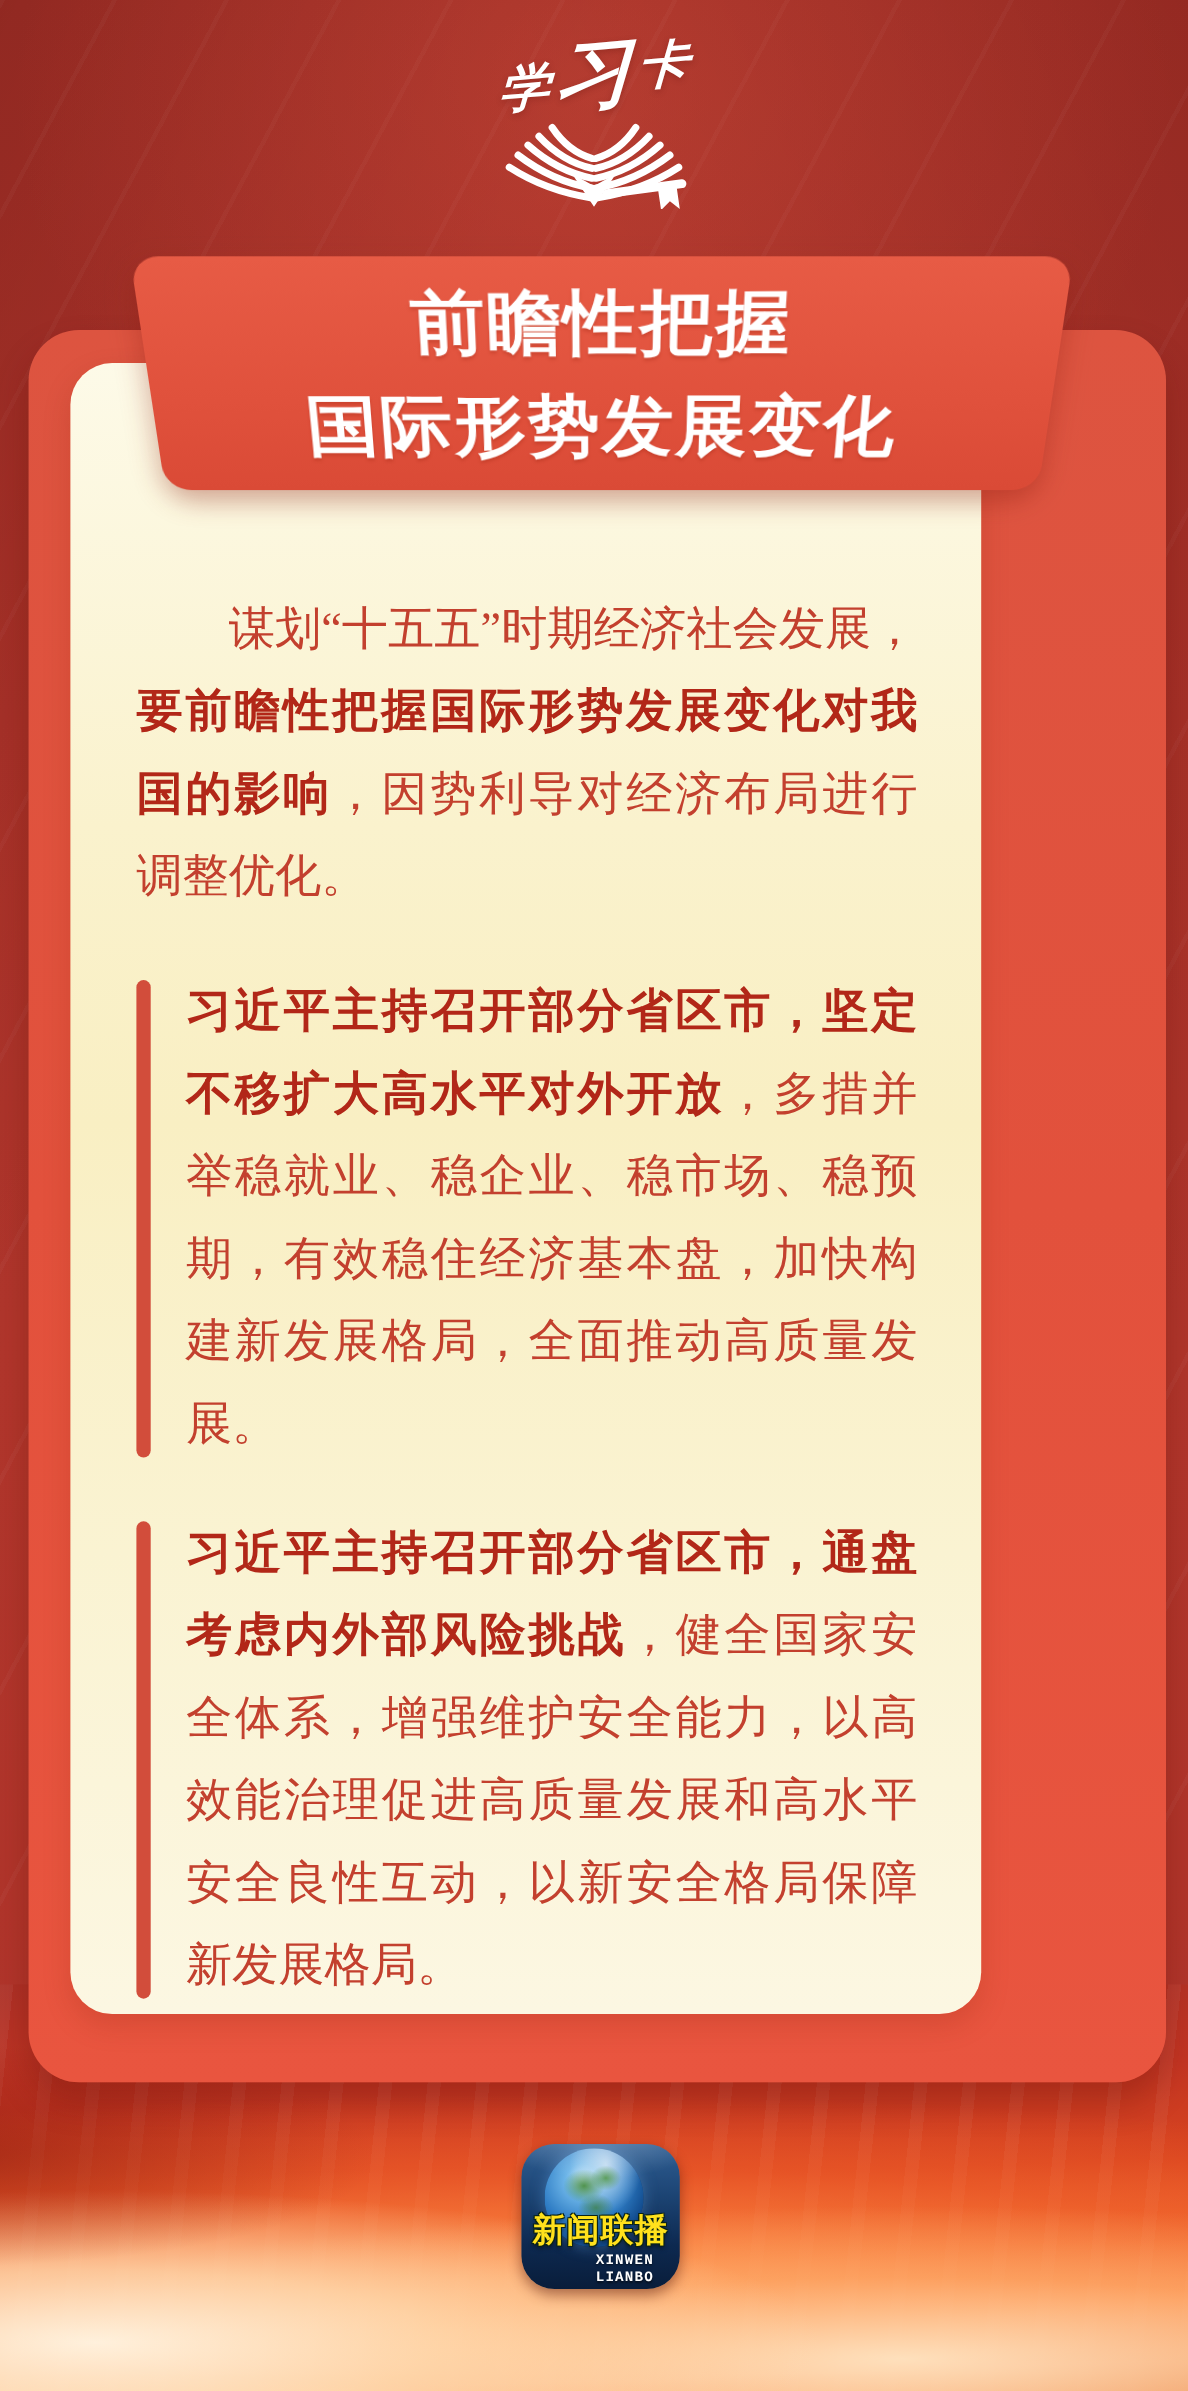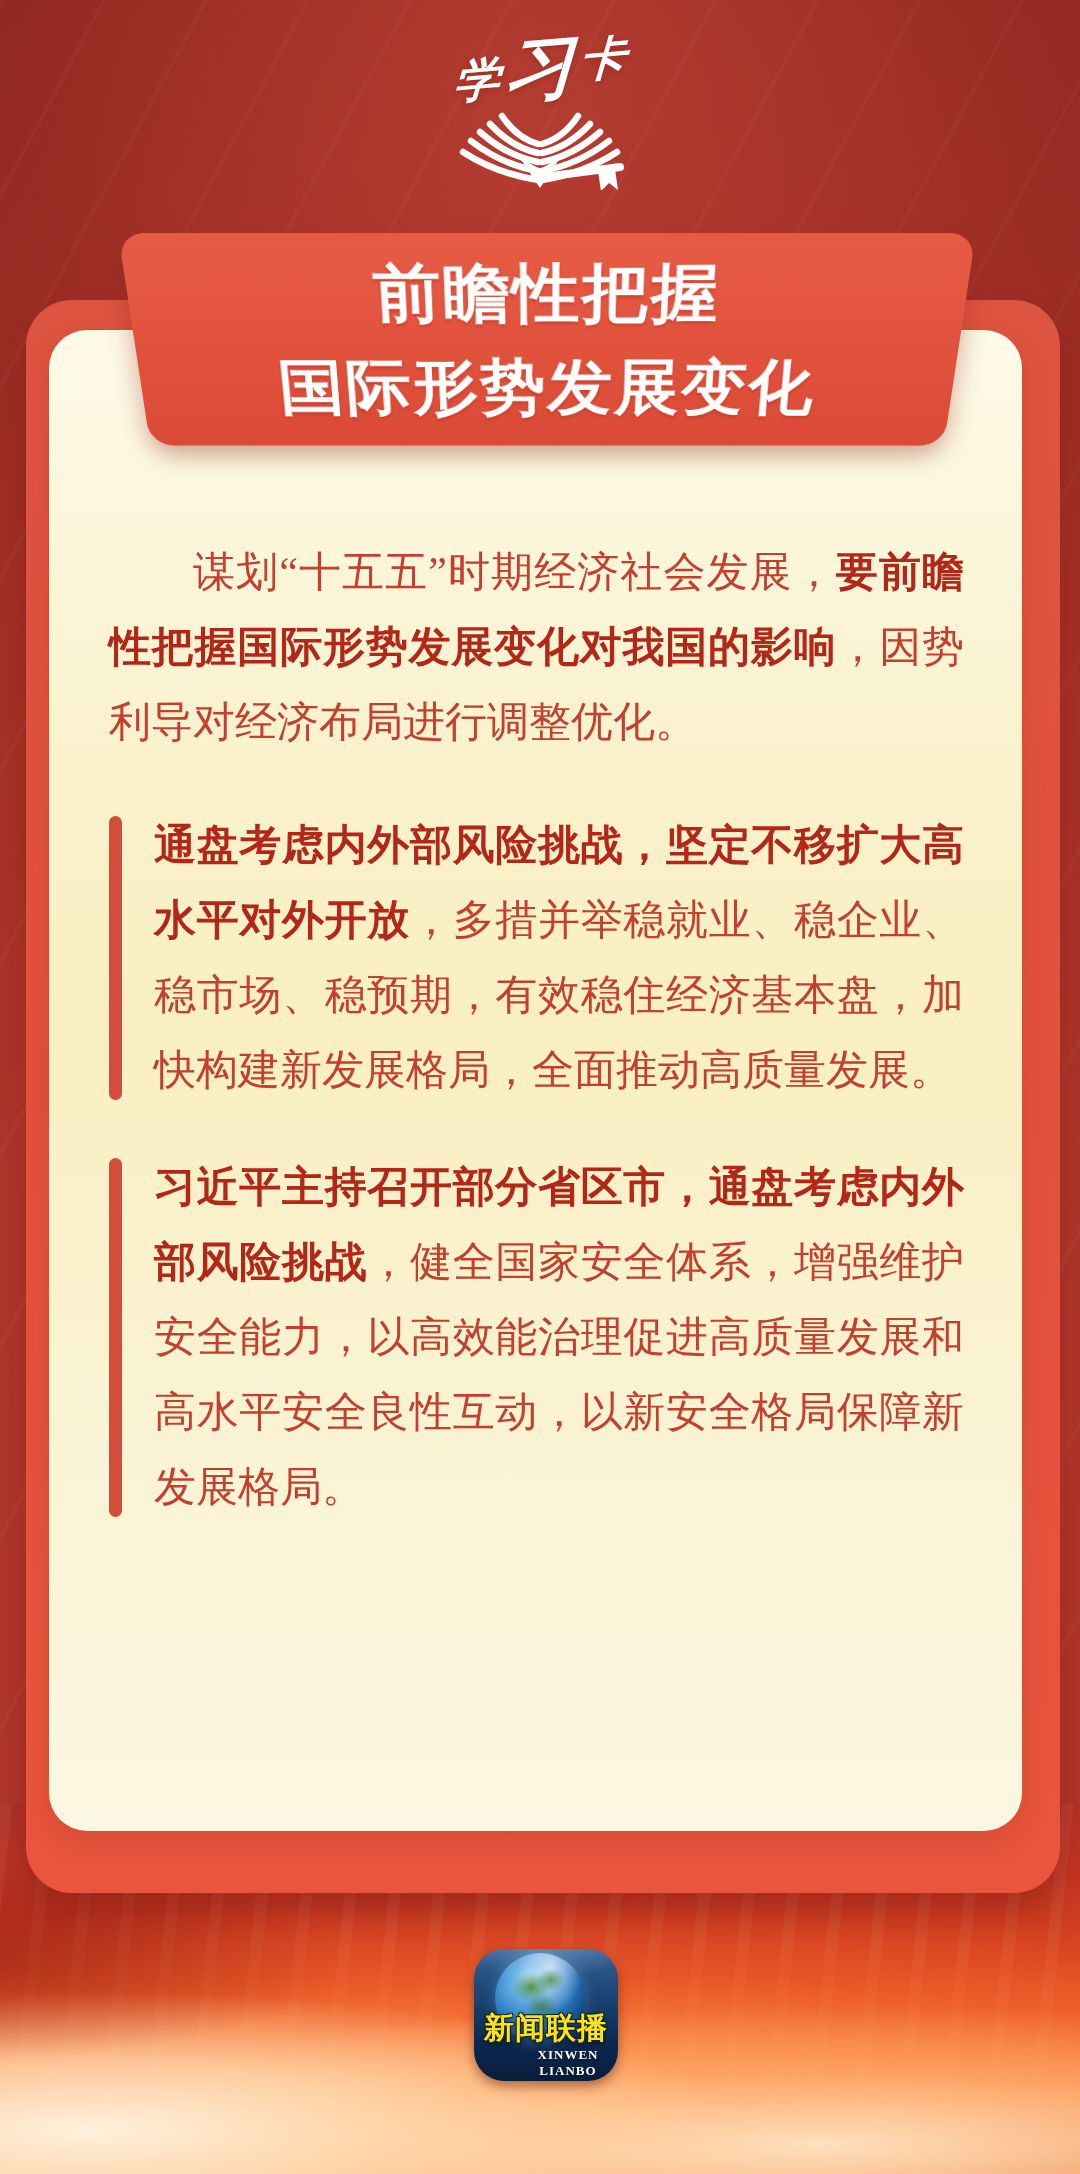--- a/index.html
+++ b/index.html
@@ -60,21 +60,21 @@
     text-shadow:0 3px 3px rgba(170,45,25,.35);
   }
   
   .backing-card{
     position:absolute;left:26px;top:300px;width:1034px;height:1593px;
     border-radius:46px;
     background:linear-gradient(180deg,#dd5440 0%,#e2513c 50%,#e9553f 100%);
     box-shadow:0 18px 30px rgba(100,15,8,.30);
   }
   .content-card{
-    position:absolute;left:49px;top:330px;width:973px;height:1501px;
+    position:absolute;left:64px;top:330px;width:828px;height:1501px;
     border-radius:38px;box-sizing:border-box;
     padding:205px 58px 0 60px;
     background:linear-gradient(180deg,#fdfae8 0%,#faf2cd 28%,#f9efc3 46%,#faf3d2 72%,#fcf7e2 100%);
     box-shadow:0 10px 24px rgba(150,40,20,.22);
   }
   .intro{
     margin:0;font-size:42px;line-height:75px;color:#c3402e;
     text-align:justify;text-indent:2em;
   }
   .em{font-weight:700;color:#b22718;}
@@ -108,21 +108,21 @@
     box-shadow:0 0 14px rgba(120,190,255,.35);
   }
   .nl-cn{
     position:absolute;left:0;right:0;top:62px;text-align:center;
     font-family:"Liberation Sans","DejaVu Sans",sans-serif;
     font-weight:700;font-size:30px;line-height:34px;color:#ffe11c;letter-spacing:1px;
     text-shadow:-1px -1px 0 #0c2414,1px -1px 0 #0c2414,-1px 1px 0 #0c2414,1px 1px 0 #0c2414,0 3px 4px rgba(0,0,0,.55);
   }
   .nl-en{
     position:absolute;left:0;right:0;top:98px;text-align:center;
-    font-family:Liberation Serif, serif;
+    font-family:Liberation Mono, monospace;
     font-weight:700;font-size:13px;line-height:16px;color:#ffffff;
     letter-spacing:1px;word-spacing:6px;
     text-shadow:0 1px 2px rgba(0,0,0,.6);
     margin-left:44px;
   }
 </style>
 </head>
 <body>
 
 <div class="page">
@@ -157,21 +157,21 @@
     </div>
   </div>
 
   <div class="backing-card"></div>
 
   <div class="content-card">
     <p class="intro"><span>谋划“十五五”时期经济社会发展，</span><span class="em">要前瞻性把握国际形势发展变化对我国的影响</span><span>，因势利导对经济布局进行调整优化。</span></p>
 
     <div class="quote">
       <span class="quote-bar"></span>
-      <span class="em">通盘考虑内外部风险挑战，坚定不移扩大高水平对外开放</span><span>，多措并举稳就业、稳企业、稳市场、稳预期，有效稳住经济基本盘，加快构建新发展格局，全面推动高质量发展。</span>
+      <span class="em">习近平主持召开部分省区市，坚定不移扩大高水平对外开放</span><span>，多措并举稳就业、稳企业、稳市场、稳预期，有效稳住经济基本盘，加快构建新发展格局，全面推动高质量发展。</span>
     </div>
 
     <div class="quote second">
       <span class="quote-bar"></span>
       <span class="em">习近平主持召开部分省区市，通盘考虑内外部风险挑战</span><span>，健全国家安全体系，增强维护安全能力，以高效能治理促进高质量发展和高水平安全良性互动，以新安全格局保障新发展格局。</span>
     </div>
 
   </div>
 
   <div class="banner">

